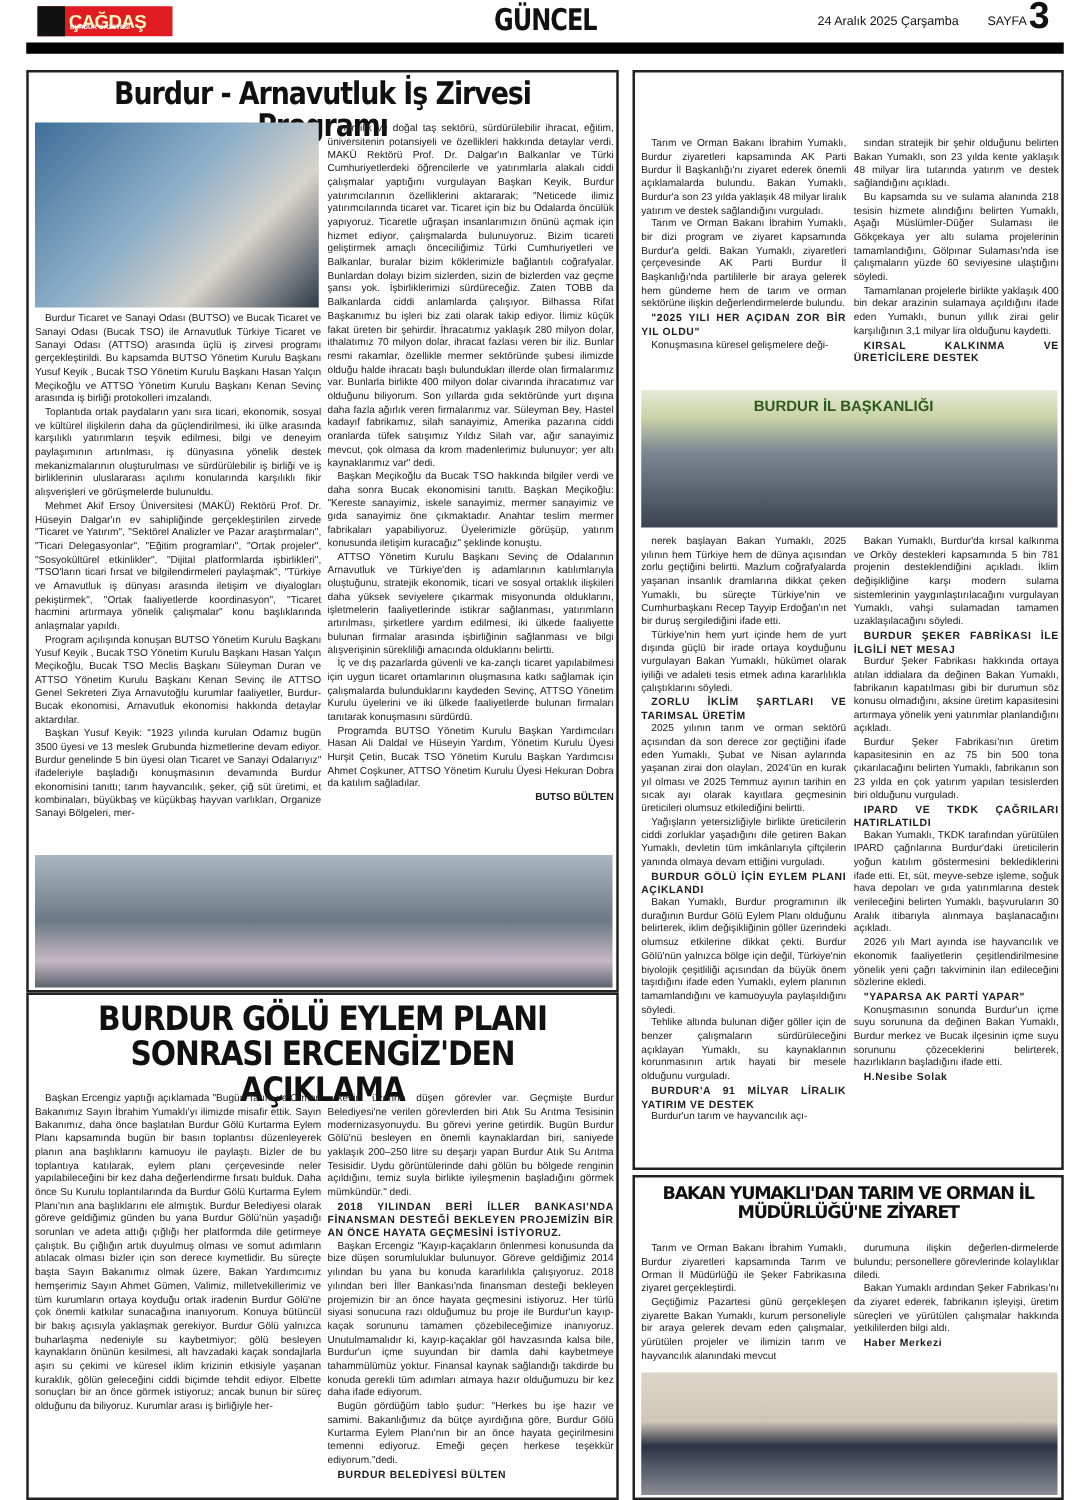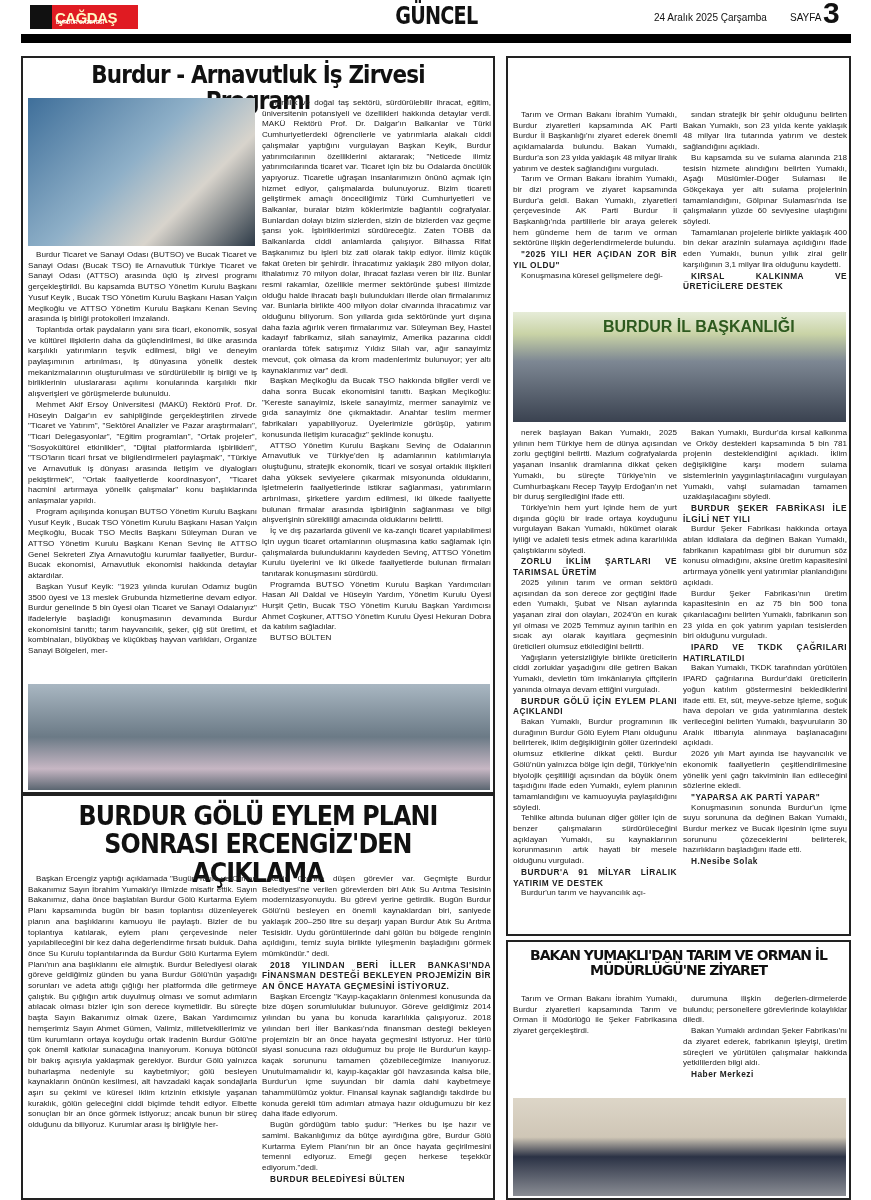--- a/index.html
+++ b/index.html
@@ -14,21 +14,21 @@
 .date b{font-weight:normal}
 .page{position:absolute;left:790px;top:12px;font-size:10px}
 .pnum{position:absolute;left:823px;top:-4px;font-size:30px;font-weight:bold}
 .bar{position:absolute;left:21px;top:34px;width:830px;height:9px;background:#000}
 .box{position:absolute;border:2px solid #222;overflow:hidden}
 .h{font-family:"DejaVu Sans",sans-serif;font-weight:bold;text-align:center;line-height:1.05;letter-spacing:-1px}
 .txt{font-size:8.1px;line-height:10.7px;text-align:justify;color:#222}
 .txt p{text-indent:8px}
 .sub{font-weight:bold;font-size:8.3px;letter-spacing:.5px}
 .ph{background:linear-gradient(#8a9aa6,#51616d);position:absolute}
-.sig{font-weight:normal;text-align:left}
+.sig{font-weight:bold;text-align:right}
 </style>
 </head>
 <body>
 
 <div class="hdr">
   <div class="logo">
     <div class="face"></div>
     <span class="t">ÇAĞDAŞ</span>
     <span class="s">BURDUR GAZETESİ</span>
   </div>
@@ -81,52 +81,53 @@
       <p class="sub">"2025 YILI HER AÇIDAN ZOR BİR YIL OLDU"</p>
       <p class="">Konuşmasına küresel gelişmelere deği-</p>
     </div>
   <div class="txt" id="a3t2" style="position:absolute;left:175px;top:52px;width:164px;height:234px">
       <p>sından stratejik bir şehir olduğunu belirten Bakan Yumaklı, son 23 yılda kente yaklaşık 48 milyar lira tutarında yatırım ve destek sağlandığını açıkladı.</p>
       <p>Bu kapsamda su ve sulama alanında 218 tesisin hizmete alındığını belirten Yumaklı, Aşağı Müslümler-Düğer Sulaması ile Gökçekaya yer altı sulama projelerinin tamamlandığını, Gölpınar Sulaması'nda ise çalışmaların yüzde 60 seviyesine ulaştığını söyledi.</p>
       <p>Tamamlanan projelerle birlikte yaklaşık 400 bin dekar arazinin sulamaya açıldığını ifade eden Yumaklı, bunun yıllık zirai gelir karşılığının 3,1 milyar lira olduğunu kaydetti.</p>
       <p class="sub">KIRSAL KALKINMA VE ÜRETİCİLERE DESTEK</p>
     </div>
   <div class="ph" style="left:5px;top:254px;width:333px;height:110px;background:linear-gradient(#e6ecd8,#c9d3a6 20%,#7d8793 45%,#3a4250)">
-    <div style="position:absolute;left:90px;top:6px;font-weight:bold;color:#2e5a1f;font-size:16px">BURDUR İL BAŞKANLIĞI</div>
+    <div style="position:absolute;left:90px;top:6px;font-weight:bold;color:#2e5a1f;font-size:12px">BURDUR İL BAŞKANLIĞI</div>
   </div>
   <div class="txt" id="a3b1" style="position:absolute;left:5px;top:370px;width:164px;height:506px">
       <p>nerek başlayan Bakan Yumaklı, 2025 yılının hem Türkiye hem de dünya açısından zorlu geçtiğini belirtti. Mazlum coğrafyalarda yaşanan insanlık dramlarına dikkat çeken Yumaklı, bu süreçte Türkiye'nin ve Cumhurbaşkanı Recep Tayyip Erdoğan'ın net bir duruş sergilediğini ifade etti.</p>
       <p>Türkiye'nin hem yurt içinde hem de yurt dışında güçlü bir irade ortaya koyduğunu vurgulayan Bakan Yumaklı, hükümet olarak iyiliği ve adaleti tesis etmek adına kararlılıkla çalıştıklarını söyledi.</p>
       <p class="sub">ZORLU İKLİM ŞARTLARI VE TARIMSAL ÜRETİM</p>
       <p>2025 yılının tarım ve orman sektörü açısından da son derece zor geçtiğini ifade eden Yumaklı, Şubat ve Nisan aylarında yaşanan zirai don olayları, 2024'ün en kurak yıl olması ve 2025 Temmuz ayının tarihin en sıcak ayı olarak kayıtlara geçmesinin üreticileri olumsuz etkilediğini belirtti.</p>
       <p>Yağışların yetersizliğiyle birlikte üreticilerin ciddi zorluklar yaşadığını dile getiren Bakan Yumaklı, devletin tüm imkânlarıyla çiftçilerin yanında olmaya devam ettiğini vurguladı.</p>
       <p class="sub">BURDUR GÖLÜ İÇİN EYLEM PLANI AÇIKLANDI</p>
       <p>Bakan Yumaklı, Burdur programının ilk durağının Burdur Gölü Eylem Planı olduğunu belirterek, iklim değişikliğinin göller üzerindeki olumsuz etkilerine dikkat çekti. Burdur Gölü'nün yalnızca bölge için değil, Türkiye'nin biyolojik çeşitliliği açısından da büyük önem taşıdığını ifade eden Yumaklı, eylem planının tamamlandığını ve kamuoyuyla paylaşıldığını söyledi.</p>
       <p>Tehlike altında bulunan diğer göller için de benzer çalışmaların sürdürüleceğini açıklayan Yumaklı, su kaynaklarının korunmasının artık hayati bir mesele olduğunu vurguladı.</p>
       <p class="sub">BURDUR'A 91 MİLYAR LİRALIK YATIRIM VE DESTEK</p>
       <p>Burdur'un tarım ve hayvancılık açı-</p>
     </div>
   <div class="txt" id="a3b2" style="position:absolute;left:175px;top:370px;width:164px;height:506px">
       <p>Bakan Yumaklı, Burdur'da kırsal kalkınma ve Orköy destekleri kapsamında 5 bin 781 projenin desteklendiğini açıkladı. İklim değişikliğine karşı modern sulama sistemlerinin yaygınlaştırılacağını vurgulayan Yumaklı, vahşi sulamadan tamamen uzaklaşılacağını söyledi.</p>
-      <p class="sub">BURDUR ŞEKER FABRİKASI İLE İLGİLİ NET YILI</p>
+      <p class="sub">BURDUR ŞEKER FABRİKASI İLE İLGİLİ NET MESAJ</p>
       <p>Burdur Şeker Fabrikası hakkında ortaya atılan iddialara da değinen Bakan Yumaklı, fabrikanın kapatılması gibi bir durumun söz konusu olmadığını, aksine üretim kapasitesini artırmaya yönelik yeni yatırımlar planlandığını açıkladı.</p>
       <p>Burdur Şeker Fabrikası'nın üretim kapasitesinin en az 75 bin 500 tona çıkarılacağını belirten Yumaklı, fabrikanın son 23 yılda en çok yatırım yapılan tesislerden biri olduğunu vurguladı.</p>
       <p class="sub">IPARD VE TKDK ÇAĞRILARI HATIRLATILDI</p>
       <p>Bakan Yumaklı, TKDK tarafından yürütülen IPARD çağrılarına Burdur'daki üreticilerin yoğun katılım göstermesini beklediklerini ifade etti. Et, süt, meyve-sebze işleme, soğuk hava depoları ve gıda yatırımlarına destek verileceğini belirten Yumaklı, başvuruların 30 Aralık itibarıyla alınmaya başlanacağını açıkladı.</p>
       <p>2026 yılı Mart ayında ise hayvancılık ve ekonomik faaliyetlerin çeşitlendirilmesine yönelik yeni çağrı takviminin ilan edileceğini sözlerine ekledi.</p>
       <p class="sub">"YAPARSA AK PARTİ YAPAR"</p>
       <p>Konuşmasının sonunda Burdur'un içme suyu sorununa da değinen Bakan Yumaklı, Burdur merkez ve Bucak ilçesinin içme suyu sorununu çözeceklerini belirterek, hazırlıkların başladığını ifade etti.</p>
       <p class="sub">H.Nesibe Solak</p>
     </div>
 </div>
 
 <div class="box" style="left:506px;top:940px;width:345px;height:260px">
   <div class="h" style="font-size:14px;margin:6px 6px 0">BAKAN YUMAKLI'DAN TARIM VE ORMAN İL MÜDÜRLÜĞÜ'NE ZİYARET</div>
   <div class="txt" id="a4c1" style="position:absolute;left:5px;top:52px;width:164px;height:72px">
       <p>Tarım ve Orman Bakanı İbrahim Yumaklı, Burdur ziyaretleri kapsamında Tarım ve Orman İl Müdürlüğü ile Şeker Fabrikasına ziyaret gerçekleştirdi.</p>
+      <p>Geçtiğimiz Pazartesi günü gerçekleşen ziyarette Bakan Yumaklı, kurum personeliyle bir araya gelerek devam eden çalışmalar, yürütülen projeler ve ilimizin tarım ve hayvancılık alanındaki mevcut</p>
     </div>
   <div class="txt" id="a4c2" style="position:absolute;left:175px;top:52px;width:164px;height:72px">
       <p>durumuna ilişkin değerlen-dirmelerde bulundu; personellere görevlerinde kolaylıklar diledi.</p>
       <p>Bakan Yumaklı ardından Şeker Fabrikası'nı da ziyaret ederek, fabrikanın işleyişi, üretim süreçleri ve yürütülen çalışmalar hakkında yetkililerden bilgi aldı.</p>
       <p class="sub">Haber Merkezi</p>
     </div>
   <div class="ph" style="left:5px;top:156px;width:333px;height:98px;background:linear-gradient(#ddd6c8,#cfc6b6 40%,#2b3245 60%,#8a8d94)"></div>
 </div>
 
 </body></html>

